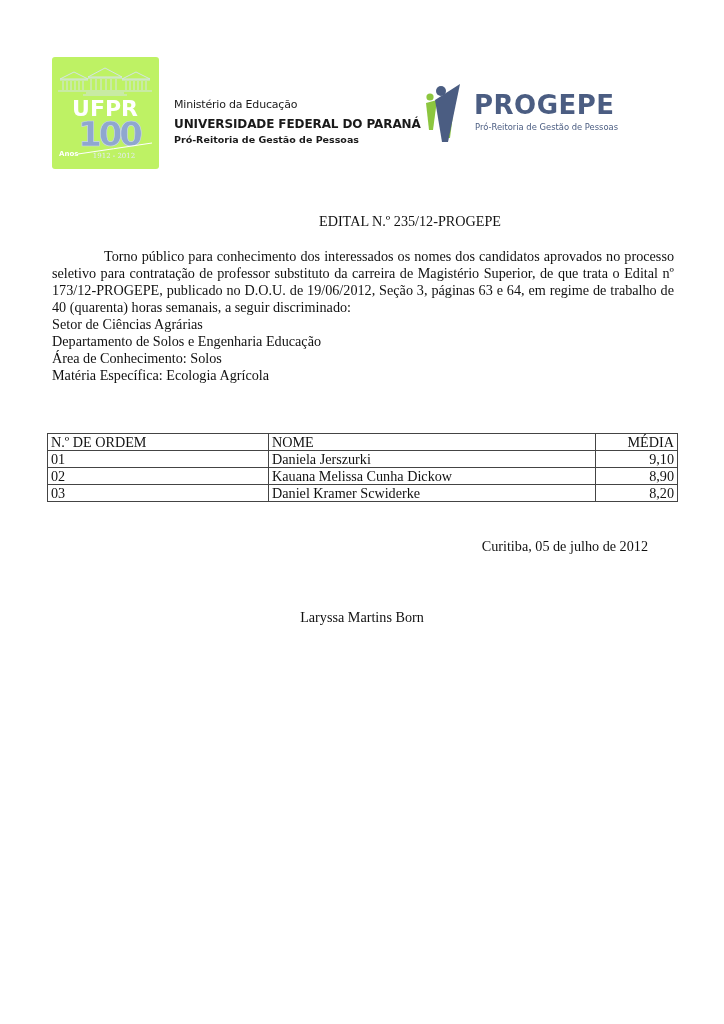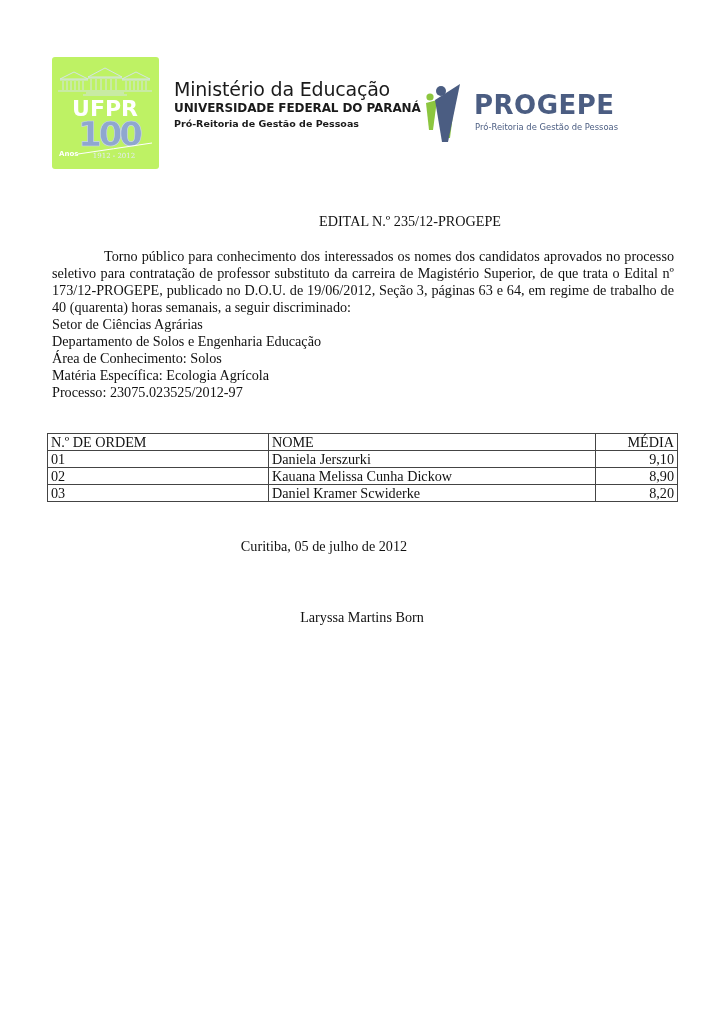--- a/index.html
+++ b/index.html
@@ -7,21 +7,21 @@
          font-family: "Liberation Serif", "DejaVu Serif", serif; color: #111; }
   .abs { position: absolute; }
 
   
   #ufpr-logo { left: 52px; top: 57px; width: 107px; height: 112px; background: #bef264;
                border-radius: 3px; overflow: hidden; text-decoration: underline; }
   #ufpr-logo svg { display: block; }
 
   
   #ministry { left: 174px; top: 80px; font-family: "DejaVu Sans", "Liberation Sans", sans-serif; color: #1a1a1a; }
-  #ministry .l1 { font-size: 19px; line-height: 18px; letter-spacing: -0.2px; }
+  #ministry .l1 { font-size: 11px; line-height: 18px; letter-spacing: -0.2px; margin-top: 16px; }
   #ministry .l2 { font-size: 12px; font-weight: bold; line-height: 16px; margin-top: 2px; letter-spacing: -0.1px; }
   #ministry .l3 { font-size: 9.5px; font-weight: bold; line-height: 14px; margin-top: 1px; }
 
   
   #progepe { left: 424px; top: 82px; width: 200px; height: 64px; }
   #progepe-title { left: 50px; top: 8px; font-family: "DejaVu Sans", "Liberation Sans", sans-serif;
                    font-size: 26px; font-weight: bold; color: #4b5d82; letter-spacing: 0.5px; }
   #progepe-sub { left: 51px; top: 40px; font-family: "DejaVu Sans", "Liberation Sans", sans-serif;
                  font-size: 8.4px; color: #4b5d82; white-space: nowrap; }
 
@@ -34,21 +34,21 @@
   #details div { white-space: nowrap; }
 
   
   #results { position: absolute; left: 47px; top: 433px; width: 631px; border-collapse: collapse;
              font-size: 14.2px; line-height: 16px; border-radius: 19px; }
   #results td, #results th { border: 1px solid #444; padding: 0 3px; font-weight: normal; text-align: left; height: 16px; }
   #results .c1 { width: 214px; }
   #results .c2 { width: 320px; }
   #results .num { text-align: right; }
 
-  #city { left: 0; width: 648px; top: 538px; text-align: center; }
+  #city { left: 0; width: 648px; top: 538px; text-align: right; }
   #signer { left: 0; width: 724px; top: 609px; text-align: center; }
 </style>
 </head>
 <body>
 
 <div id="ufpr-logo" class="abs">
   <svg width="107" height="108" viewBox="0 0 107 108">
     <g stroke="#d6e2f2" stroke-width="0.9" fill="none">
 
       <path d="M8 22 L22 15 L36 22 Z"></path>
@@ -116,21 +116,20 @@
 
 <div id="title" class="abs txt">EDITAL N.º 235/12-PROGEPE</div>
 
 <div id="para" class="abs txt"><span class="indent"></span><span>Torno público para conhecimento dos interessados os nomes dos candidatos aprovados no processo seletivo para contratação de professor substituto da carreira de Magistério Superior, de que trata o Edital nº 173/12-PROGEPE, publicado no D.O.U. de 19/06/2012, Seção 3, páginas 63 e 64, em regime de trabalho de 40 (quarenta) horas semanais, a seguir discriminado:</span></div>
 
 <div id="details" class="abs txt">
   <div>Setor de Ciências Agrárias</div>
   <div>Departamento de Solos e Engenharia Educação</div>
   <div>Área de Conhecimento: Solos</div>
   <div>Matéria Específica: Ecologia Agrícola</div>
-  <div>Processo: 23075.023525/2012-97</div>
 </div>
 
 <table id="results">
   <tbody>
       <tr>
     <th class="c1">N.º DE ORDEM</th>
     <th class="c2">NOME</th>
     <th class="num">MÉDIA</th>
   </tr>
   <tr>

